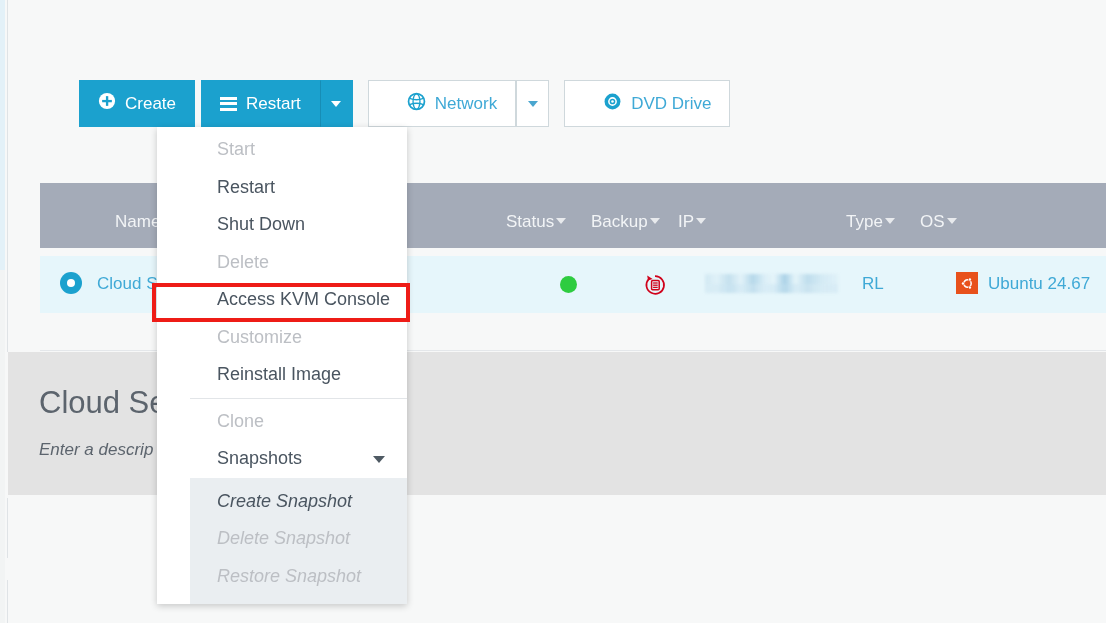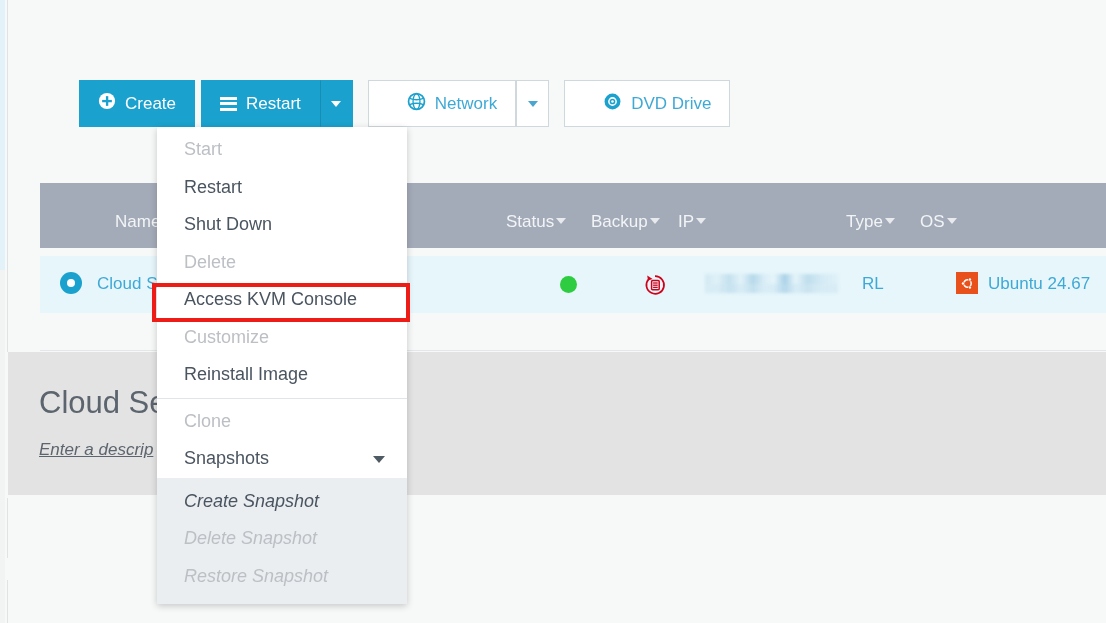--- a/index.html
+++ b/index.html
@@ -287,32 +287,32 @@
     color: #5c646d;
     white-space: nowrap;
   }
   .detail-desc {
     position: absolute;
     left: 31px; top: 88px;
     font-size: 17px;
     font-style: italic;
     color: #5c646d;
     white-space: nowrap;
-    text-decoration: underline;
   }
 
   
   .menu {
     position: absolute;
     left: 157px; top: 127px;
     width: 250px;
     background: #ffffff;
     box-shadow: 0 2px 7px rgba(0,0,0,0.20);
     z-index: 40;
     padding-top: 4px;
+    padding-left: 33px;
   }
   .menu-item {
     position: relative;
     height: 37.5px;
     line-height: 37.5px;
     padding-left: 27px;
     font-size: 18px;
     color: #4a5560;
     white-space: nowrap;
     cursor: pointer;

